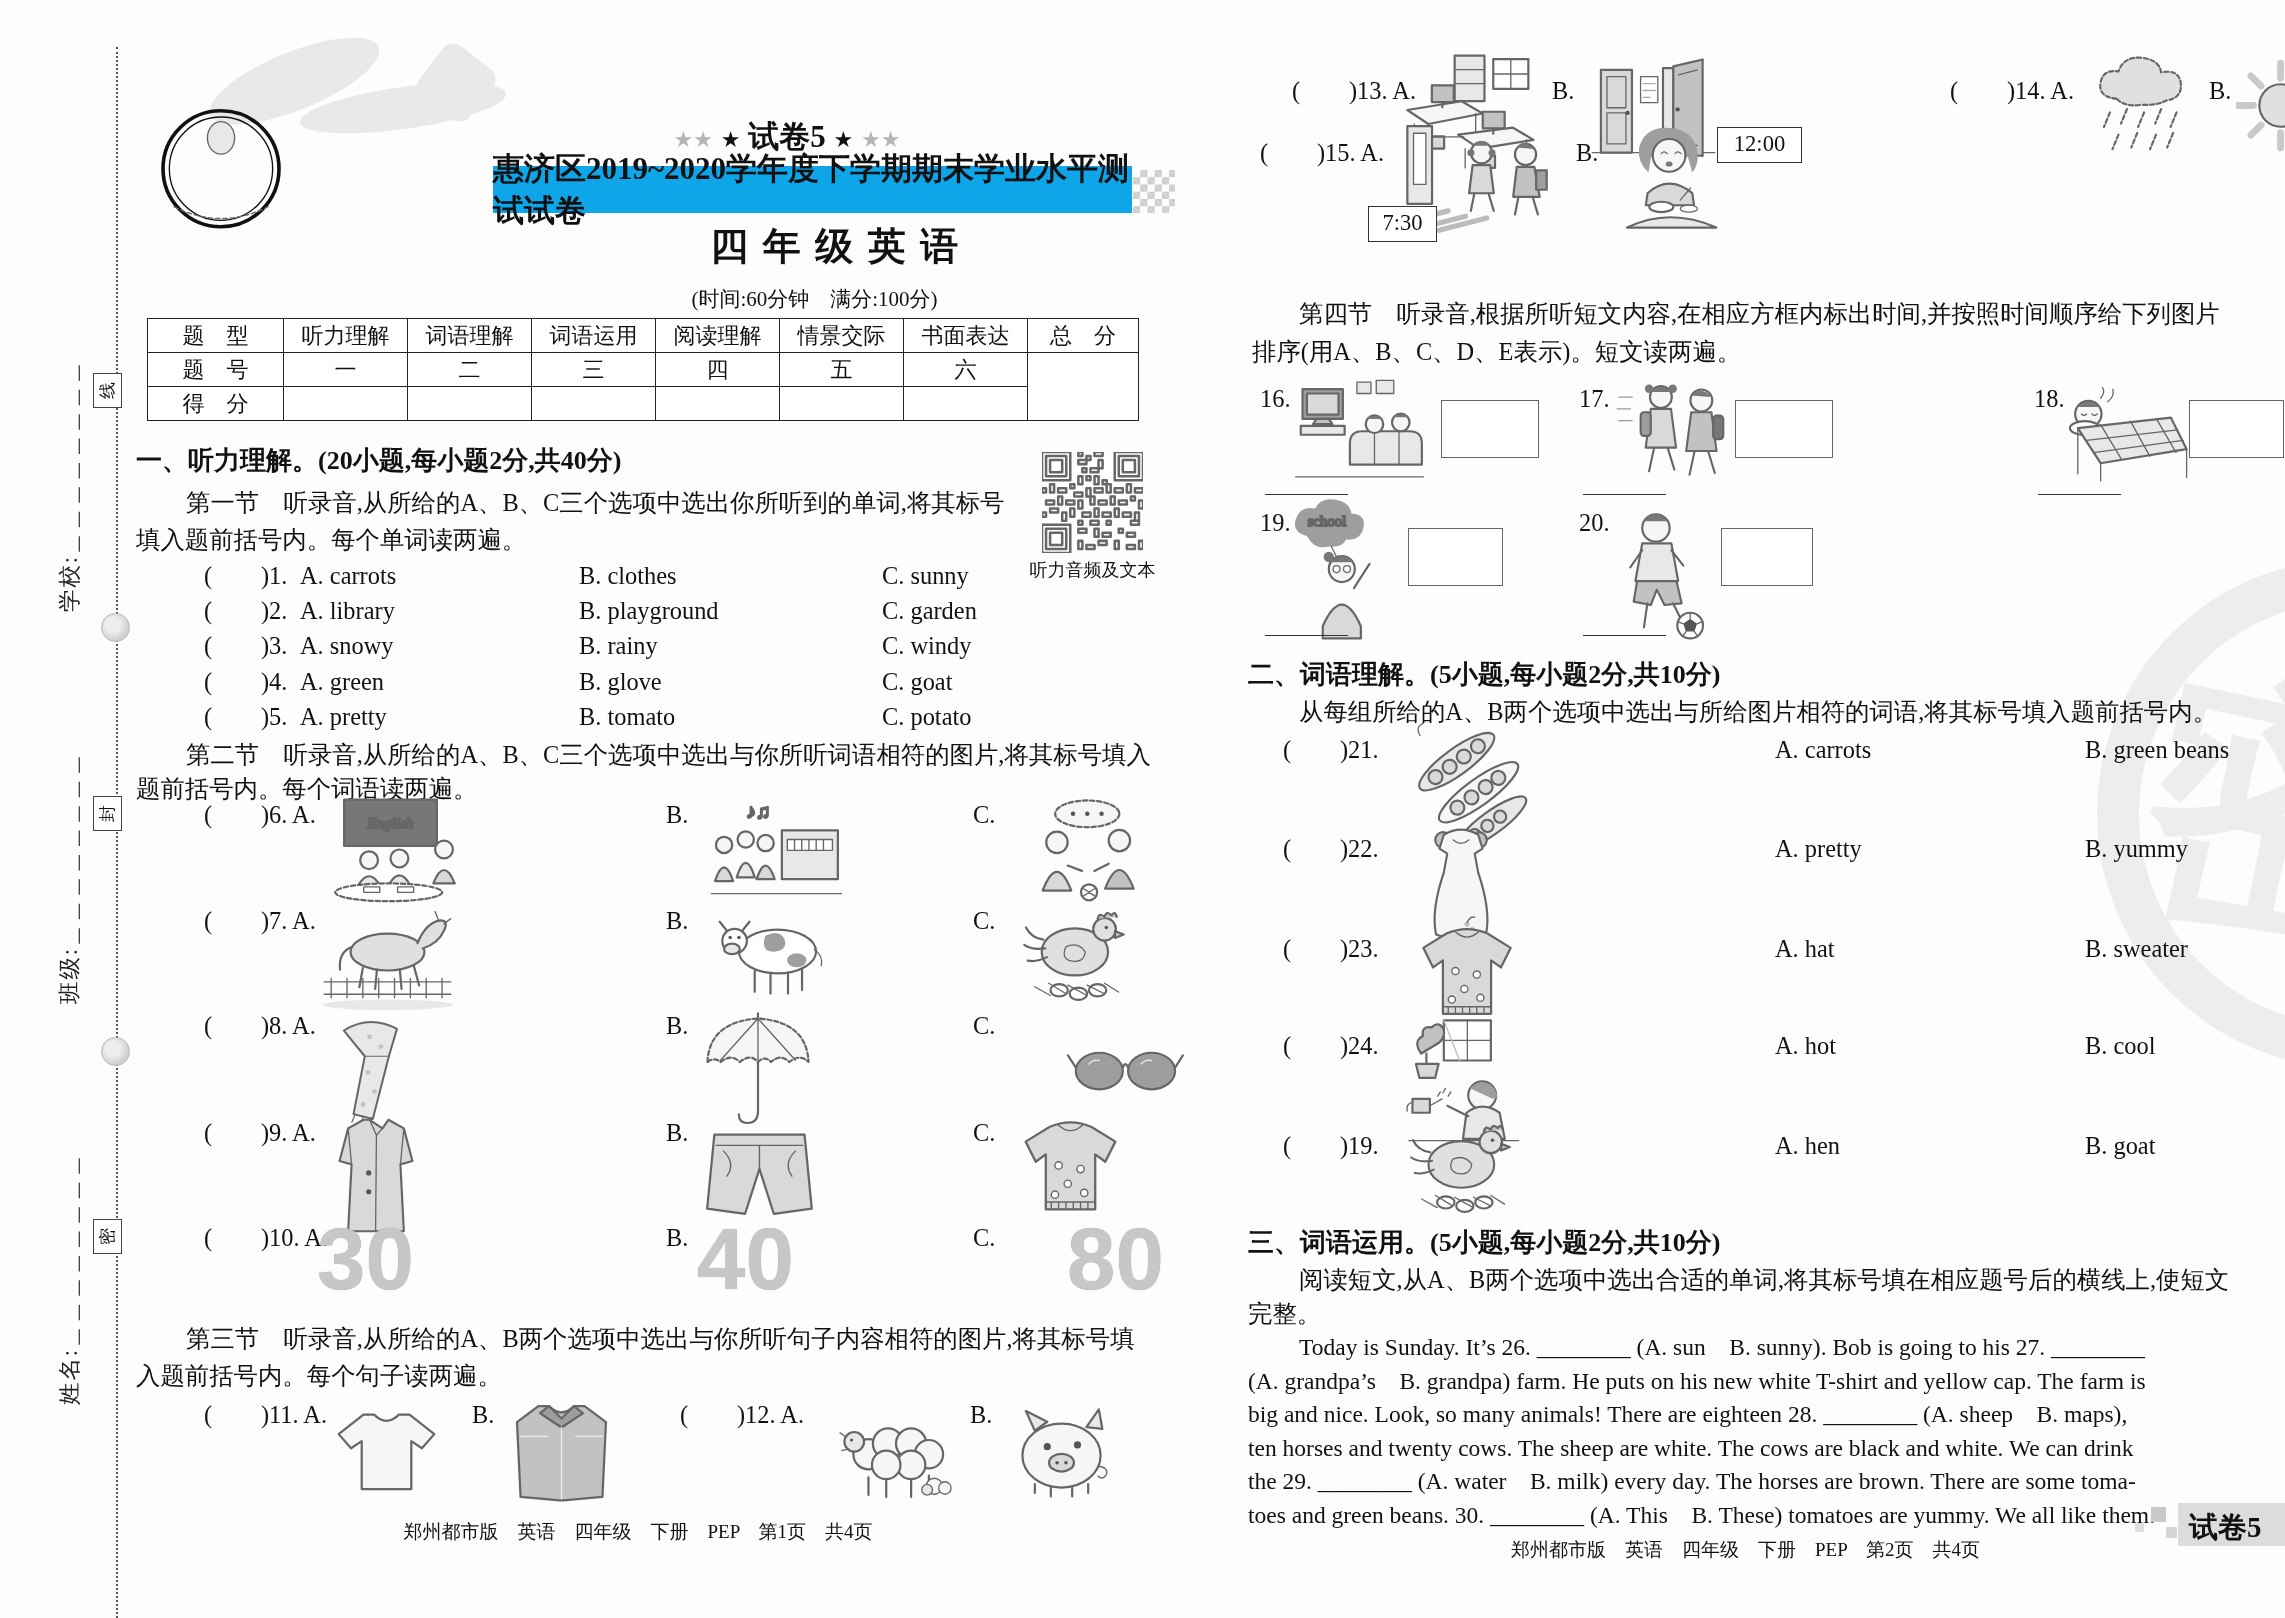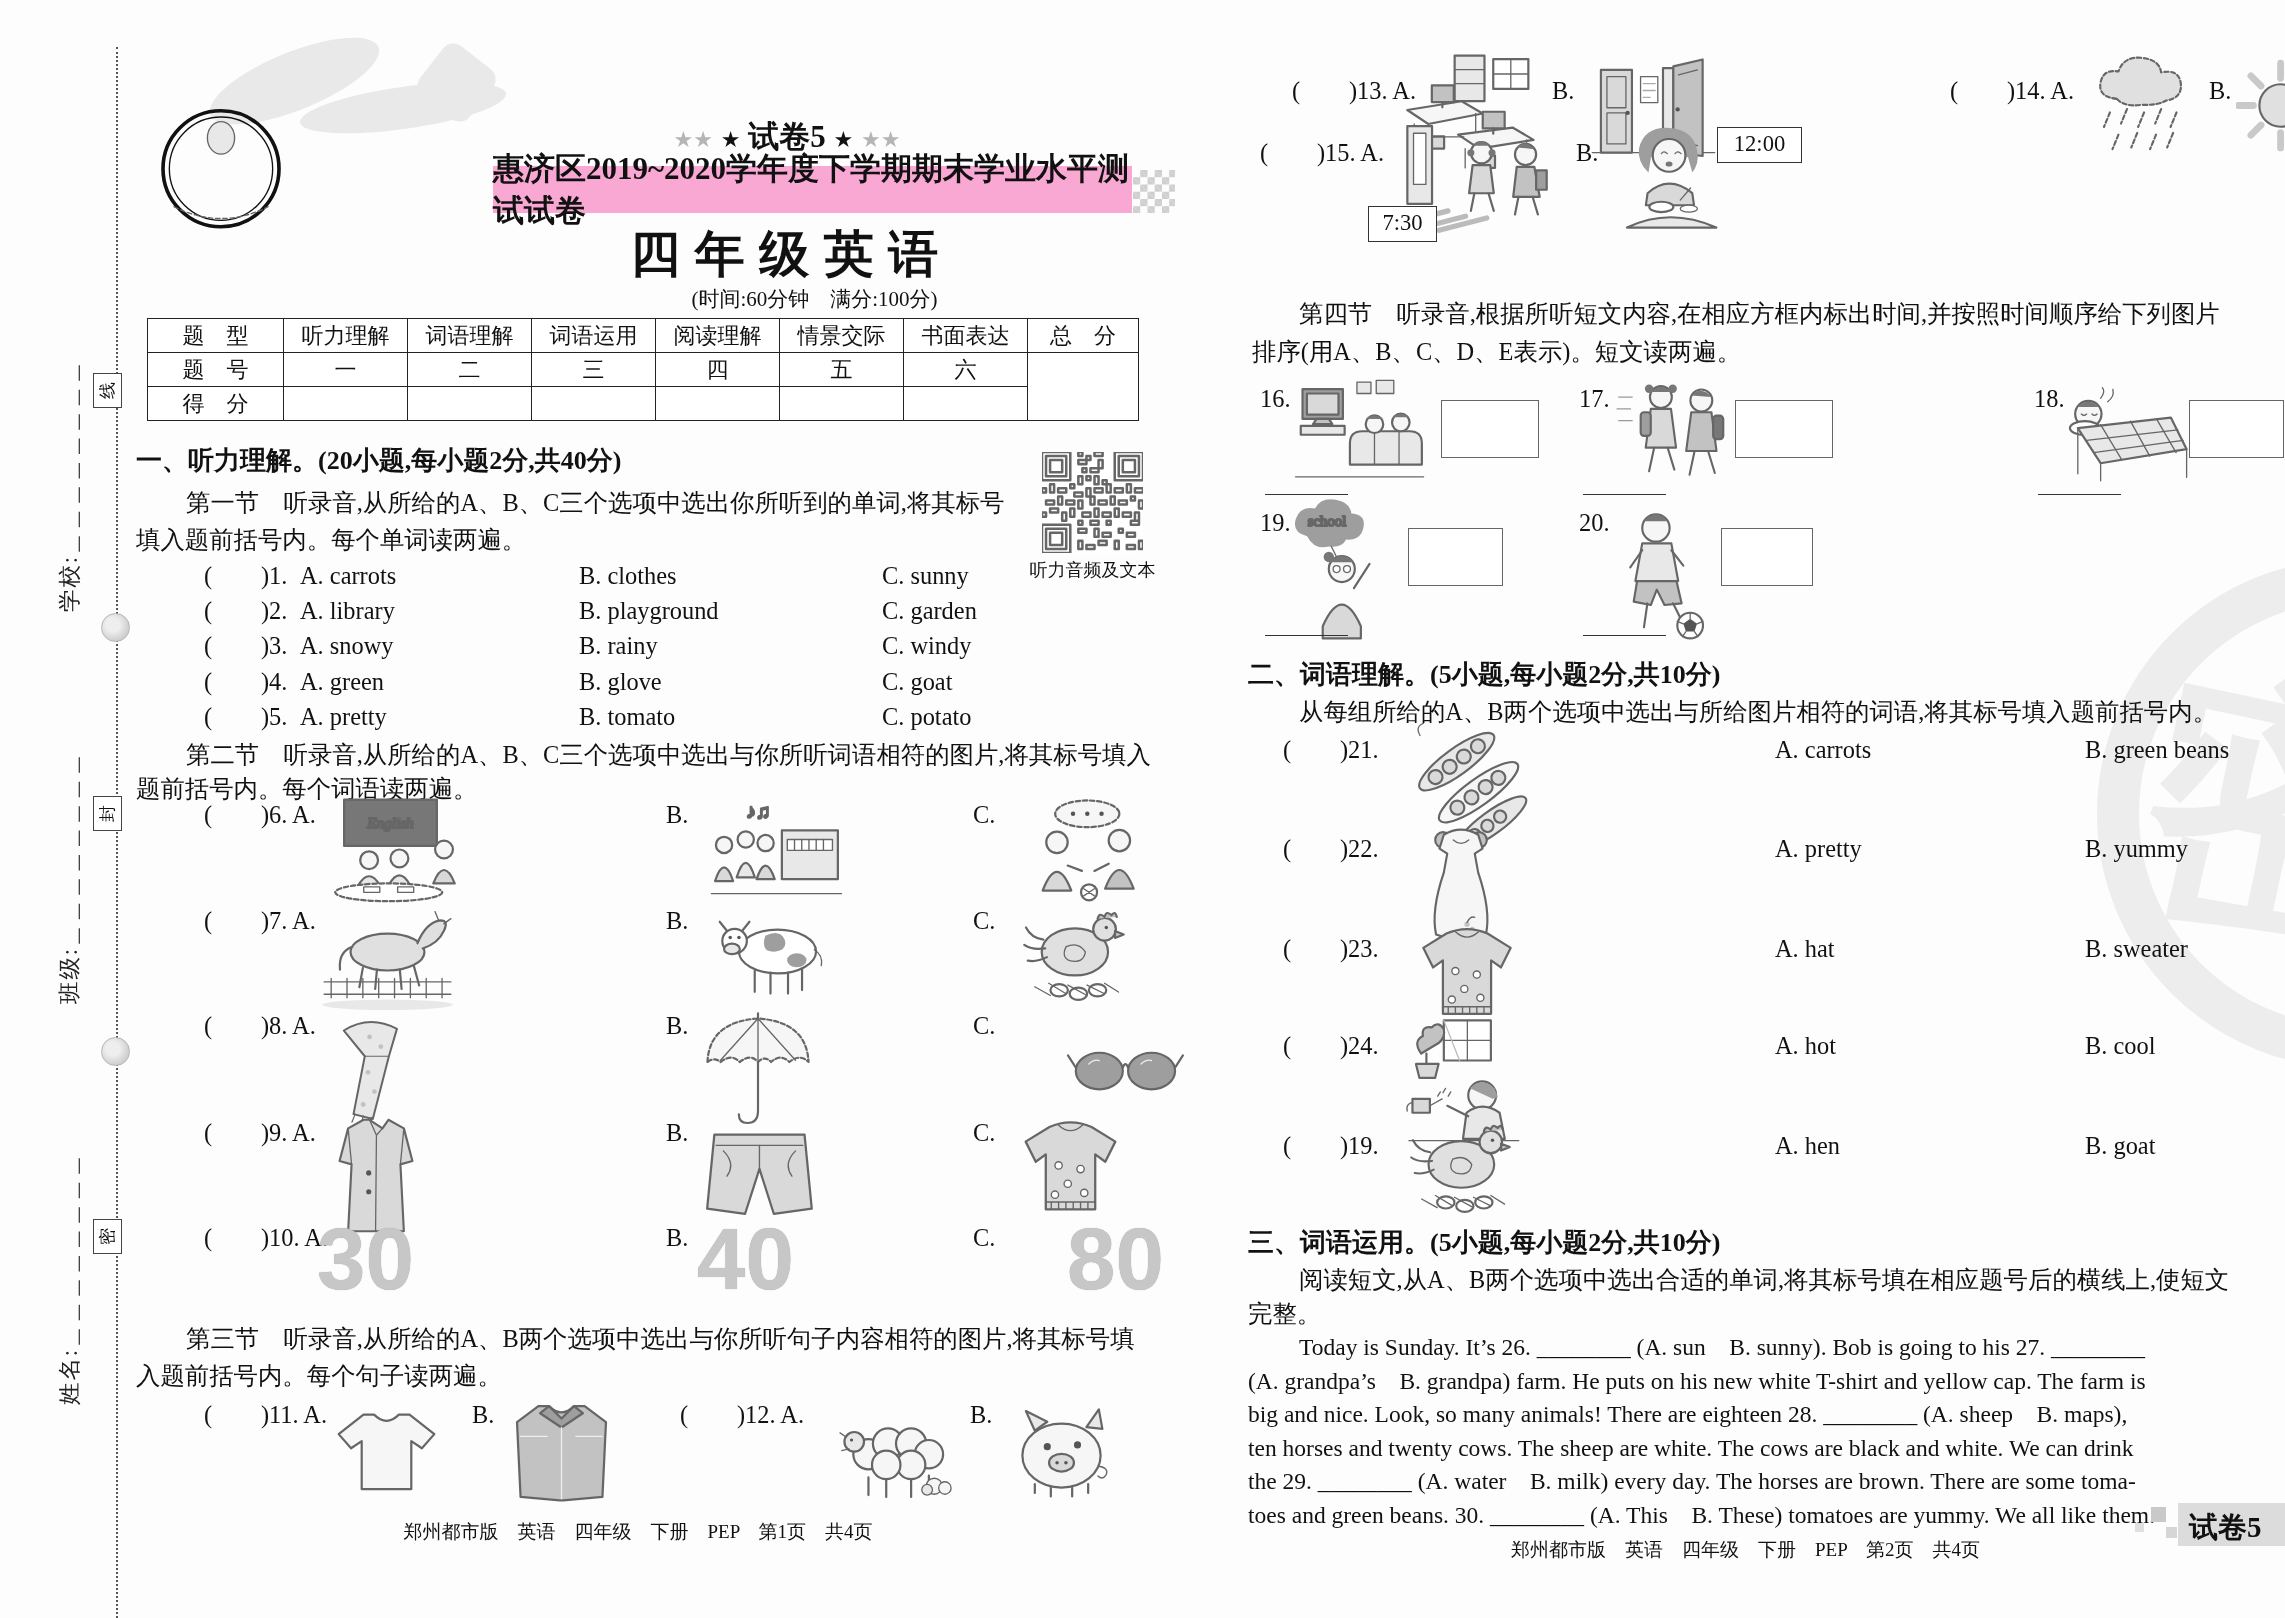--- a/index.html
+++ b/index.html
@@ -22,21 +22,21 @@
   .tbox{position:absolute;border:1.8px solid #333;background:#fff;font-size:22.6px;text-align:center;line-height:31px}
   .ul{position:absolute;border-top:1.8px solid #333}
   .sealline{position:absolute;left:116px;top:47px;height:1571px;width:0;border-left:2.7px dotted #555}
   .vwrap{position:absolute;transform:rotate(-90deg);transform-origin:0 0;white-space:nowrap;font-size:22.6px;letter-spacing:1.8px;color:#222}
   .sealbox{position:absolute;left:93px;width:27px;height:33px;border:1.4px solid #444;background:#fff;
            display:flex;align-items:center;justify-content:center}
   .sealbox span{display:inline-block;transform:rotate(-90deg);font-size:17px}
   .swirl{position:absolute;left:101px;width:27px;height:27px;border-radius:50%;border:1.8px solid #b5b5b5;
          background:radial-gradient(circle at 40% 40%, #eee 30%, #cfcfcf 70%)}
   .rib{position:absolute;background:#e9e9e9;border-radius:50%;z-index:0}
-  .band{position:absolute;left:493px;top:166px;width:639px;height:47px;background:#f9a8d4;z-index:1;
+  .band{position:absolute;left:493px;top:166px;width:639px;height:47px;background:#0ea5e9;z-index:1;
         display:flex;align-items:center;justify-content:center}
   .checker{position:absolute;left:1133px;top:170px;width:42px;height:43px;
     background-image:linear-gradient(45deg,#cfcfcf 25%,transparent 25%,transparent 75%,#cfcfcf 75%),
                      linear-gradient(45deg,#cfcfcf 25%,transparent 25%,transparent 75%,#cfcfcf 75%);
     background-size:14.5px 14.5px;background-position:0 0,7.2px 7.2px}
   table.score{position:absolute;left:147px;top:318px;border-collapse:collapse;table-layout:fixed;z-index:2}
   table.score td{border:1.6px solid #222;height:33px;text-align:center;font-size:22px;padding:0;background:#fff}
   .wmc{position:absolute;left:2097px;top:559px;width:425px;height:425px;border:42px solid #ededed;border-radius:50%;z-index:0}
   .wmt{position:absolute;left:2144px;top:633px;font-size:271px;color:#ededed;transform:rotate(12deg);z-index:0;
        font-weight:bold}
@@ -434,21 +434,21 @@
   <span class="b">试卷5</span>
   <span style="font-size:22px">★</span>
   <span style="color:#b5b5b5;font-size:22px">★★</span>
 </div>
 
 <div class="band">
   <span class="b" style="font-size:31px">惠济区2019~2020学年度下学期期末学业水平测试试卷</span>
 </div>
 <div class="checker"></div>
 
-<div class="t ctr b" style="left:484px;top:223px;width:615px;font-size:50px;letter-spacing:14.5px">四年级英语</div>
+<div class="t ctr b" style="left:534px;top:223px;width:615px;font-size:38px;letter-spacing:14.5px">四年级英语</div>
 <div class="t ctr" style="left:507px;top:286px;width:615px;font-size:21px">(时间:60分钟　满分:100分)</div>
 
 <table class="score">
   <colgroup>
       <col style="width:136px">
       <col style="width:124px">
       <col style="width:124px">
       <col style="width:124px">
       <col style="width:124px">
       <col style="width:124px">

